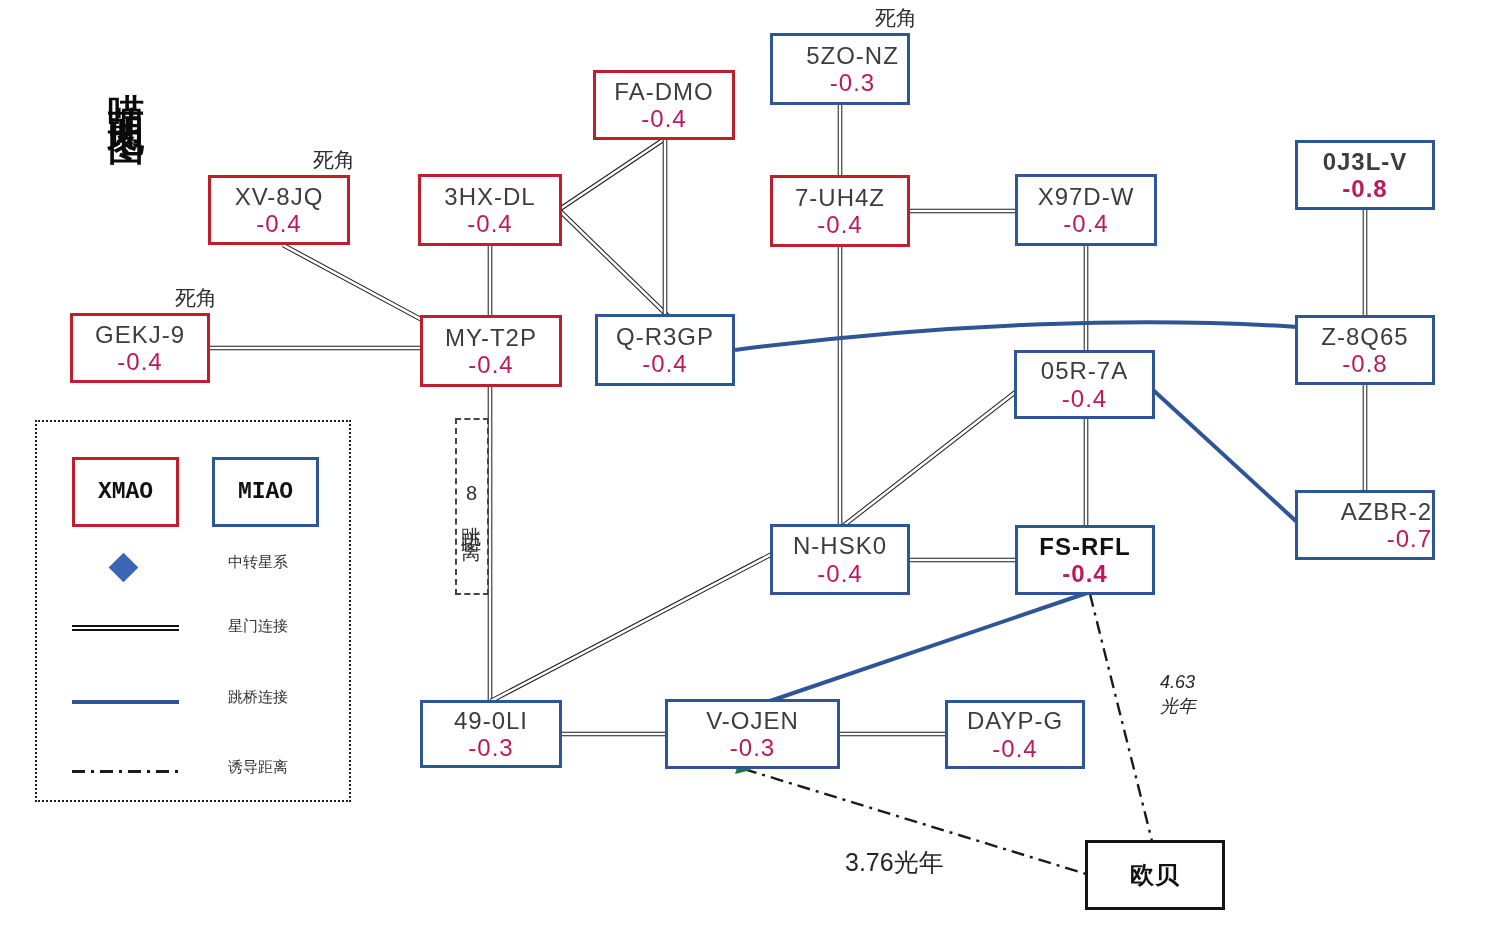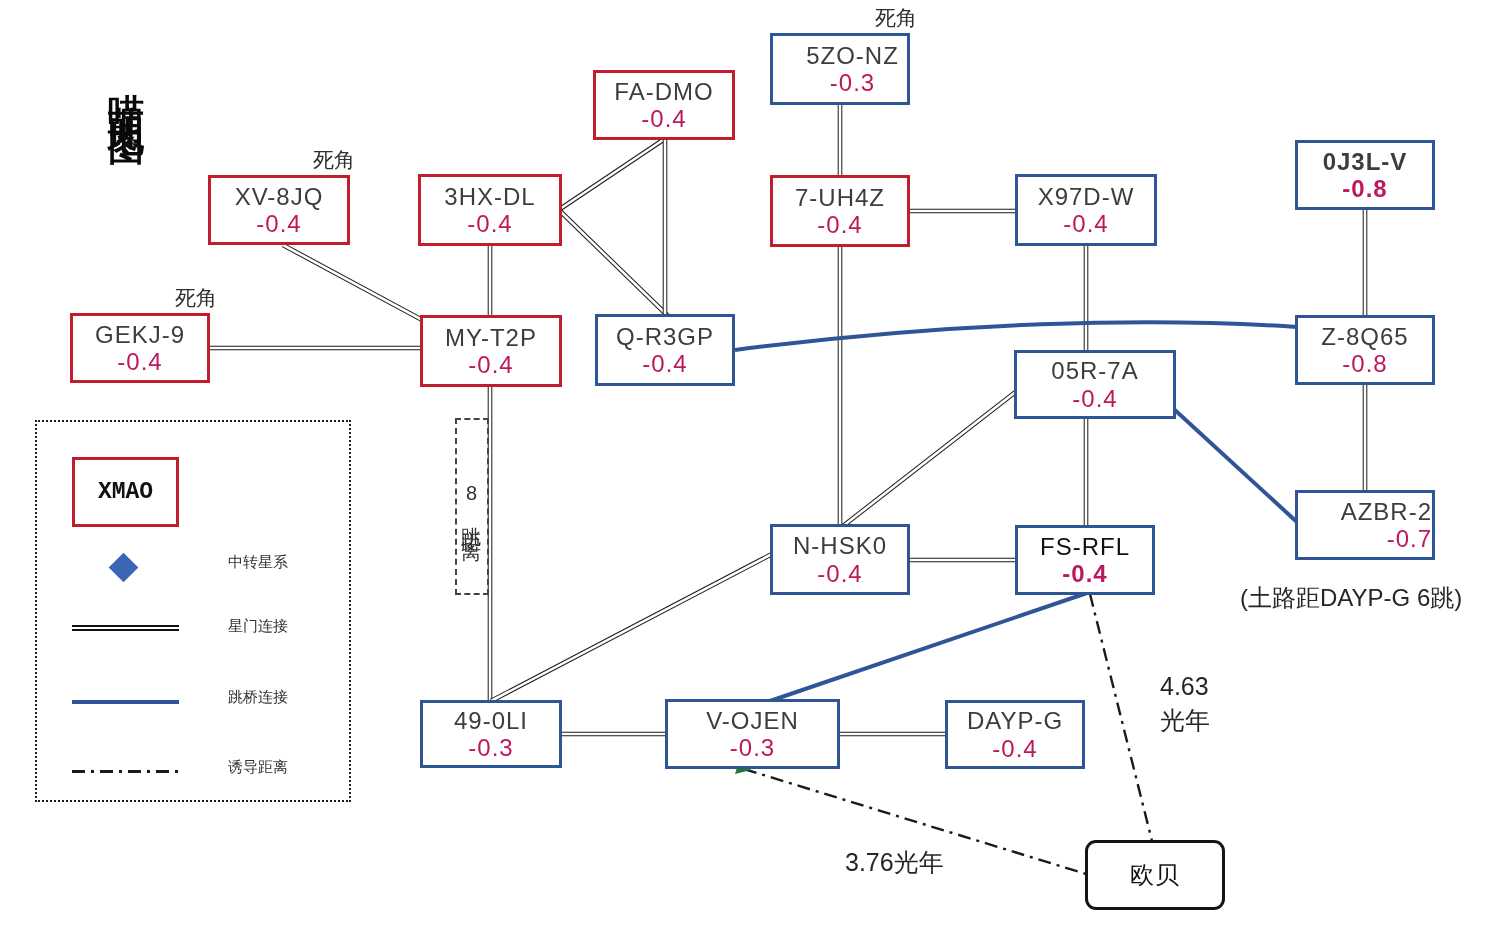--- a/index.html
+++ b/index.html
@@ -7,32 +7,32 @@
          font-family:"Liberation Sans","DejaVu Sans",sans-serif;}
   #wires{position:absolute;left:0;top:0;z-index:1;}
   .node{position:absolute;background:#fff;border:3px solid #2E5696;box-sizing:border-box;
         display:flex;flex-direction:column;align-items:center;justify-content:center;
         gap:1px;z-index:2;}
   .node.xmao{border-color:#C01E2D;}
   .node.miao{border-color:#2E5696;}
   .node.plain{border-color:#141414;}
   .node-name{font-size:24px;color:#3D3D3D;letter-spacing:1px;white-space:nowrap;line-height:1.15;}
   .node-sec{font-size:24px;color:#be185d;letter-spacing:1px;line-height:1.1;}
-  .node.bold .node-name{color:#111;font-weight:400;}
+  .node.bold .node-name{color:#111;font-weight:700;}
   .node.bold .node-sec{font-weight:700;}
   .dead-tag{position:absolute;font-size:21px;color:#2F2F2F;z-index:3;white-space:nowrap;}
   .map-title{position:absolute;left:101px;top:64px;writing-mode:vertical-rl;text-orientation:upright;
         font-size:36px;font-weight:700;color:#0a0a0a;letter-spacing:13px;z-index:3;}
   .jump8{position:absolute;left:455px;top:418px;width:34px;height:177px;border:2px dashed #444;
         box-sizing:border-box;writing-mode:vertical-rl;text-orientation:upright;
         font-size:20px;color:#303030;letter-spacing:7px;display:flex;align-items:center;
         justify-content:center;z-index:2;background:transparent;}
   .note{position:absolute;color:#262626;z-index:3;white-space:pre-line;}
   .note.overland{left:1240px;top:582px;font-size:24px;}
-  .note.ly463{left:1160px;top:670px;font-size:25px;line-height:1.35;}
+  .note.ly463{left:1160px;top:670px;font-size:18px;line-height:1.35;font-style:italic;}
   .note.ly376{left:845px;top:846px;font-size:25px;}
   
   .legend{position:absolute;left:35px;top:420px;width:316px;height:382px;
         border:2px dotted #1c1c1c;box-sizing:border-box;z-index:2;background:#fff;}
   .legend .swatch{position:absolute;background:#fff;border:3px solid;box-sizing:border-box;
         display:flex;align-items:center;justify-content:center;font-size:23px;font-weight:700;color:#111;font-family:Liberation Mono, monospace;}
   .legend .sw-xmao{left:35px;top:35px;width:107px;height:70px;border-color:#C01E2D;}
   .legend .sw-miao{left:175px;top:35px;width:107px;height:70px;border-color:#2E5696;}
   .legend .lg-label{position:absolute;left:191px;font-size:15px;color:#333;white-space:nowrap;}
   .legend .diamond{position:absolute;left:76px;top:135px;width:21px;height:21px;
@@ -126,21 +126,21 @@
         <div class="node-sec">-0.4</div>
       </div>
       <div class="node miao" style="left: 1015px; top: 174px; width: 142px; height: 72px;">
         <div class="node-name">X97D-W</div>
         <div class="node-sec">-0.4</div>
       </div>
       <div class="node miao" style="left: 595px; top: 314px; width: 140px; height: 72px;">
         <div class="node-name">Q-R3GP</div>
         <div class="node-sec">-0.4</div>
       </div>
-      <div class="node miao" style="left: 1014px; top: 350px; width: 162px; height: 69px;">
+      <div class="node miao" style="left: 1014px; top: 350px; width: 141px; height: 69px;">
         <div class="node-name">05R-7A</div>
         <div class="node-sec">-0.4</div>
       </div>
       <div class="node miao" style="left: 1295px; top: 140px; width: 140px; height: 70px; font-weight: bold;">
         <div class="node-name">0J3L-V</div>
         <div class="node-sec">-0.8</div>
       </div>
       <div class="node miao" style="left: 1295px; top: 315px; width: 140px; height: 70px;">
         <div class="node-name">Z-8Q65</div>
         <div class="node-sec">-0.8</div>
@@ -162,33 +162,33 @@
         <div class="node-sec">-0.3</div>
       </div>
       <div class="node miao" style="left: 665px; top: 699px; width: 175px; height: 70px;">
         <div class="node-name">V-OJEN</div>
         <div class="node-sec">-0.3</div>
       </div>
       <div class="node miao" style="left: 945px; top: 700px; width: 140px; height: 69px;">
         <div class="node-name">DAYP-G</div>
         <div class="node-sec">-0.4</div>
       </div>
-      <div class="node plain bold" style="left: 1085px; top: 840px; width: 140px; height: 70px; border-radius: 11px;">
+      <div class="node plain bold" style="left: 1085px; top: 840px; width: 140px; height: 70px;">
         <div class="node-name">欧贝</div>
       </div>
     </div>
 
   <div class="jump8">8跳距离</div>
-  <div class="note overland">(土路距DAYP-G 6跳)</div>
   <div class="note ly463">4.63
 光年</div>
   <div class="note ly376">3.76光年</div>
 
   <div class="legend">
     <div class="swatch sw-xmao">XMAO</div>
+    <div class="swatch sw-miao">MIAO</div>
     <div class="diamond"></div>
     <div class="lg-label" style="top:131px">中转星系</div>
     <div class="line-gate"></div>
     <div class="lg-label" style="top:195px">星门连接</div>
     <div class="line-bridge"></div>
     <div class="lg-label" style="top:266px">跳桥连接</div>
     <div class="line-induction"></div>
     <div class="lg-label" style="top:336px">诱导距离</div>
   </div>
 <div class="dead-tag" style="left: 313px; top: 146px;">死角</div>

